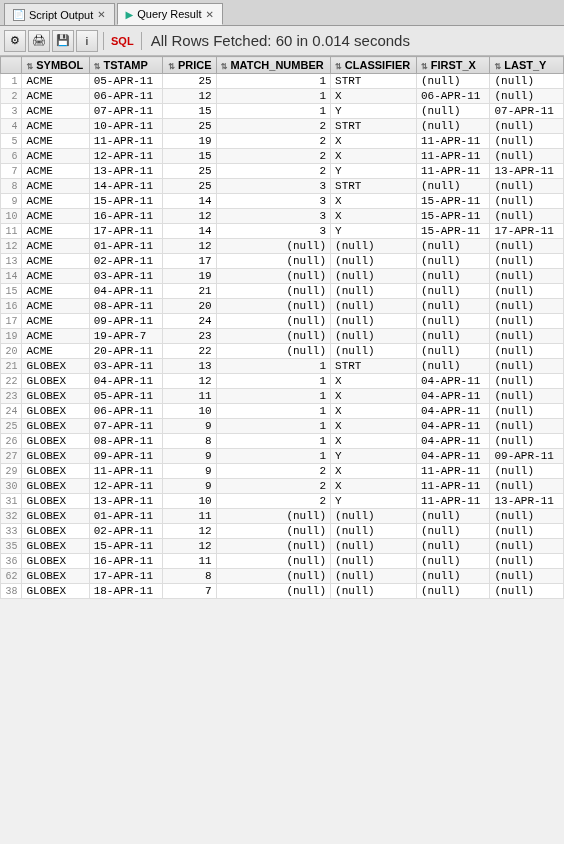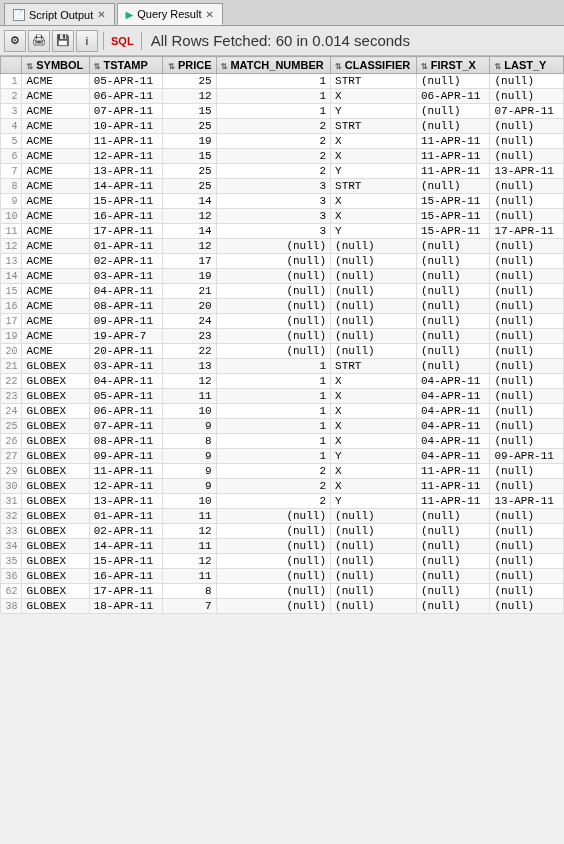--- a/index.html
+++ b/index.html
@@ -520,30 +520,20 @@
           <td class="row-num">33</td>
           <td class="col-symbol">GLOBEX</td>
           <td class="col-tstamp">02-APR-11</td>
           <td class="col-price" style="text-align: right;">12</td>
           <td class="col-match" style="text-align: right;">(null)</td>
           <td class="col-classifier">(null)</td>
           <td class="col-firstx">(null)</td>
           <td class="col-lasty">(null)</td>
         </tr>
         <tr>
-          <td class="row-num">34</td>
-          <td class="col-symbol">GLOBEX</td>
-          <td class="col-tstamp">14-APR-11</td>
-          <td class="col-price" style="text-align: right;">11</td>
-          <td class="col-match" style="text-align: right;">(null)</td>
-          <td class="col-classifier">(null)</td>
-          <td class="col-firstx">(null)</td>
-          <td class="col-lasty">(null)</td>
-        </tr>
-        <tr>
           <td class="row-num">35</td>
           <td class="col-symbol">GLOBEX</td>
           <td class="col-tstamp">15-APR-11</td>
           <td class="col-price" style="text-align: right;">12</td>
           <td class="col-match" style="text-align: right;">(null)</td>
           <td class="col-classifier">(null)</td>
           <td class="col-firstx">(null)</td>
           <td class="col-lasty">(null)</td>
         </tr>
         <tr>

